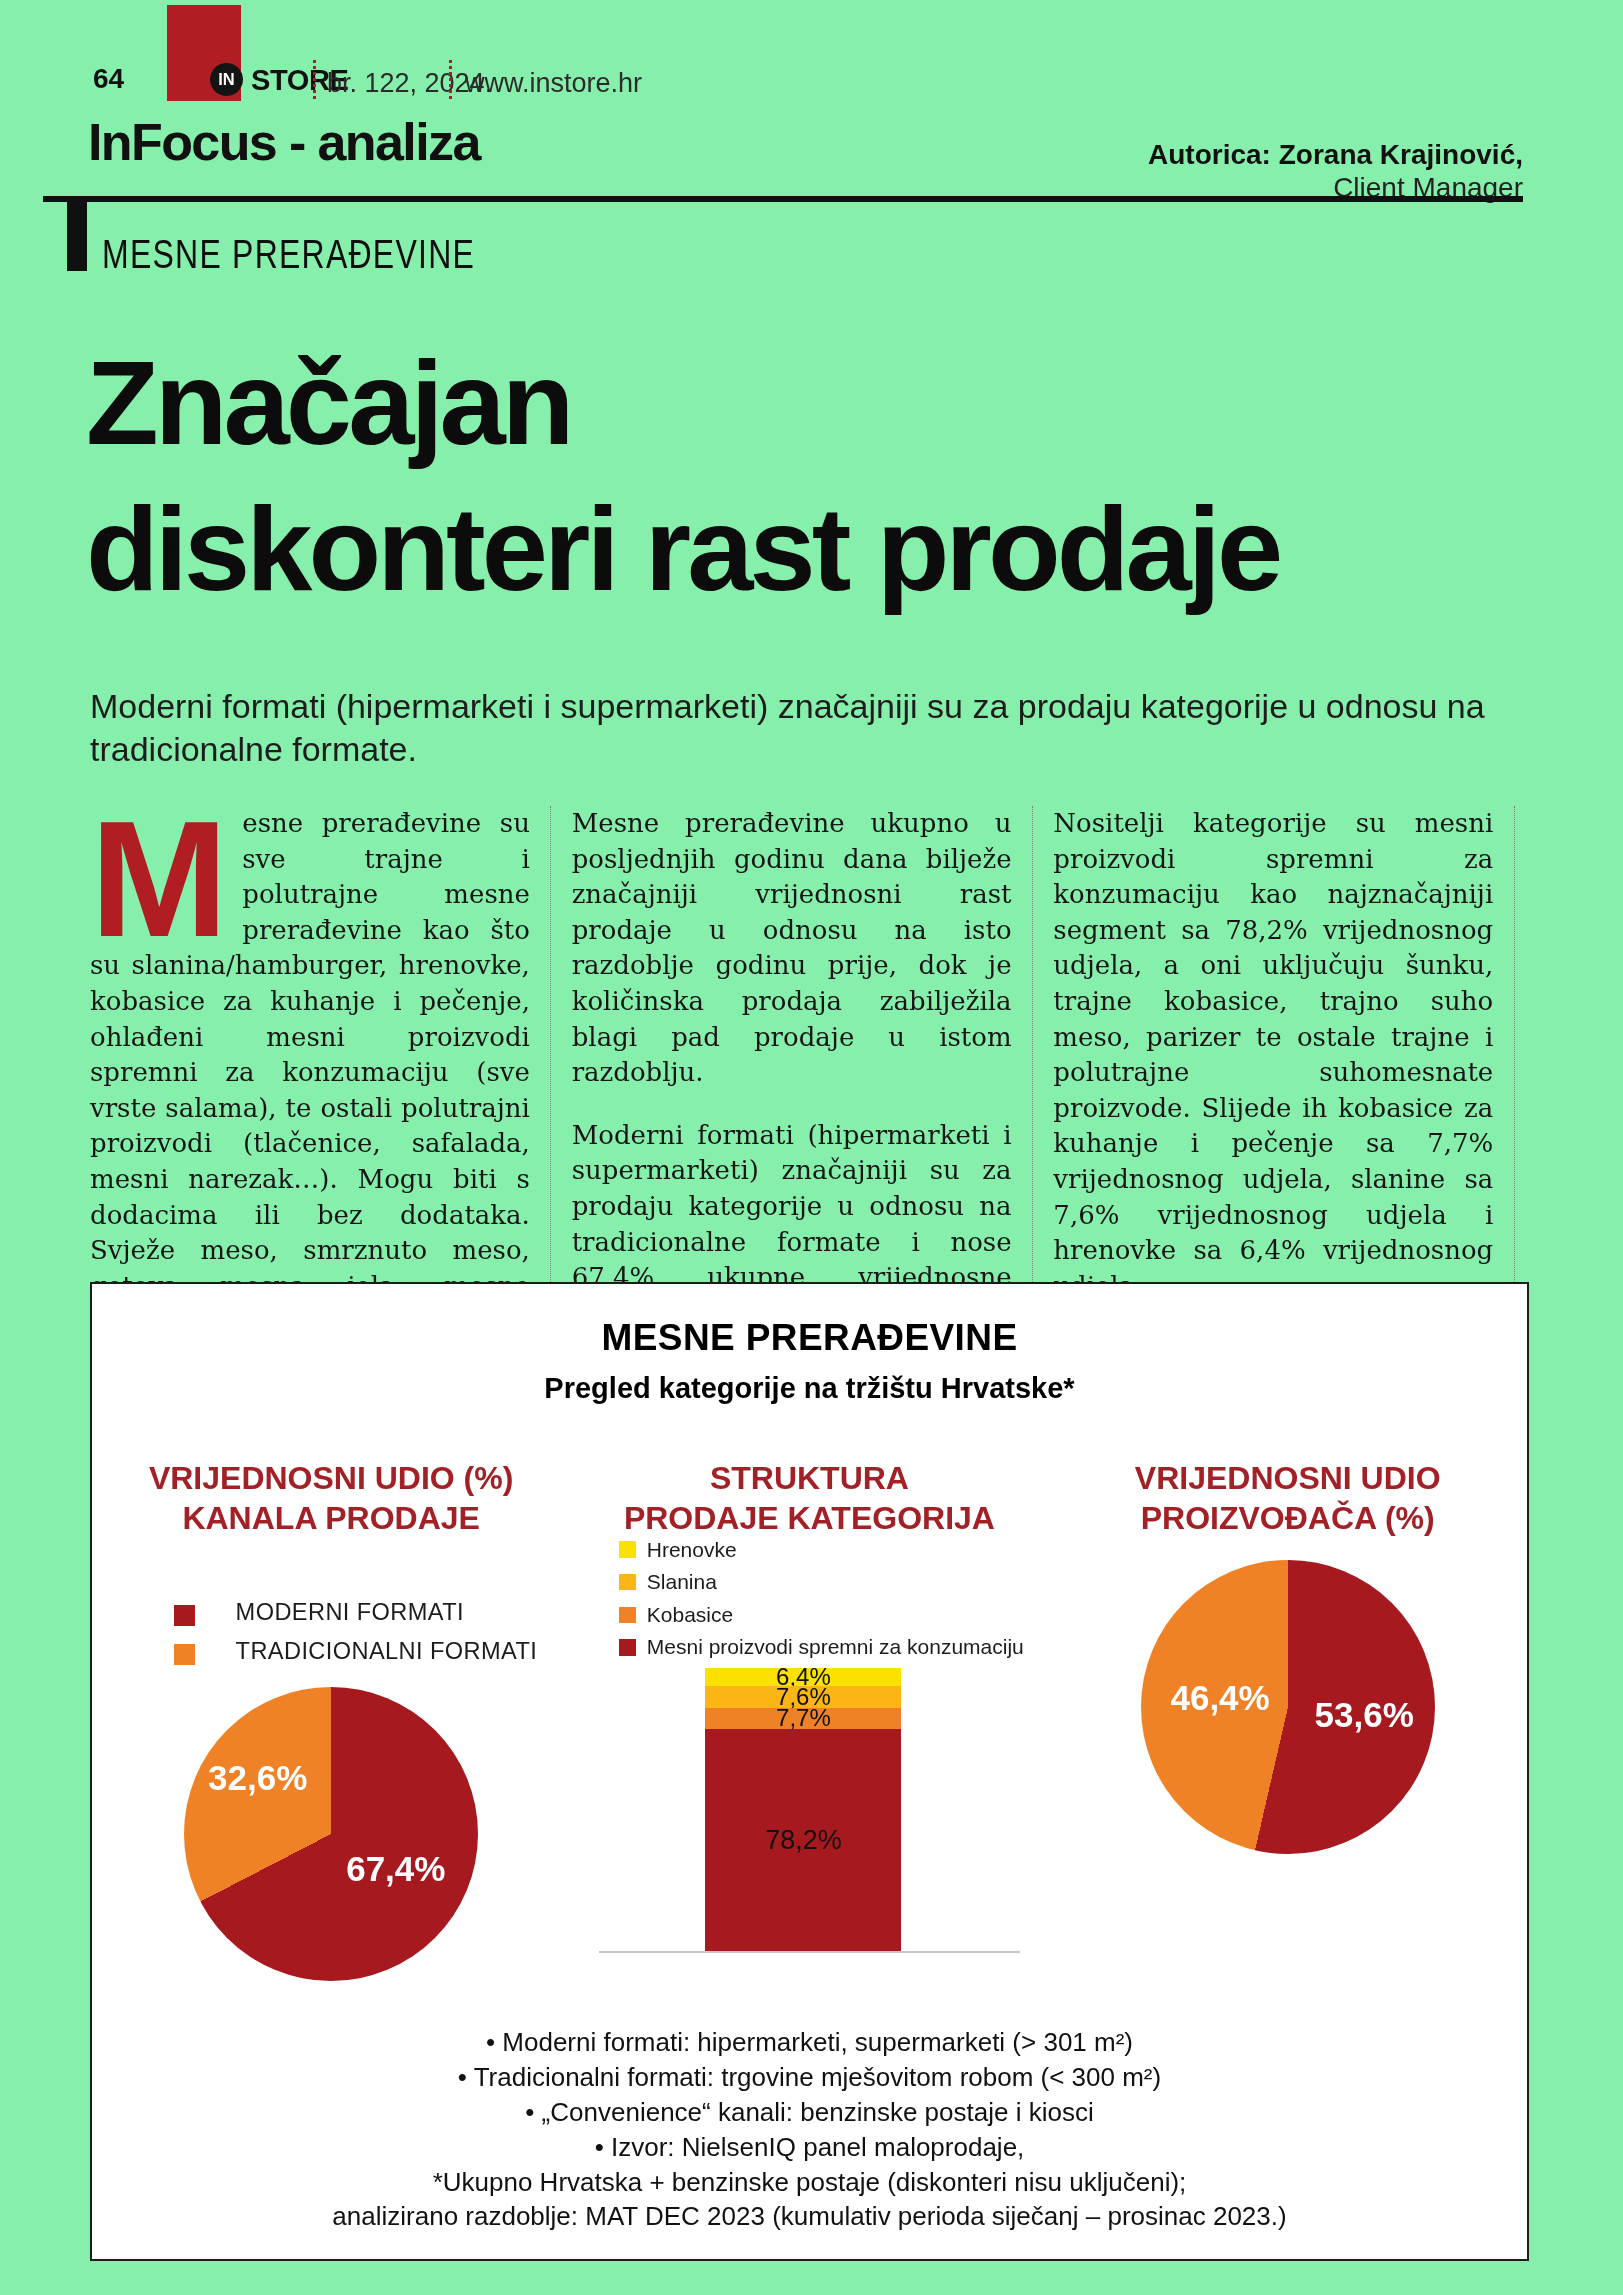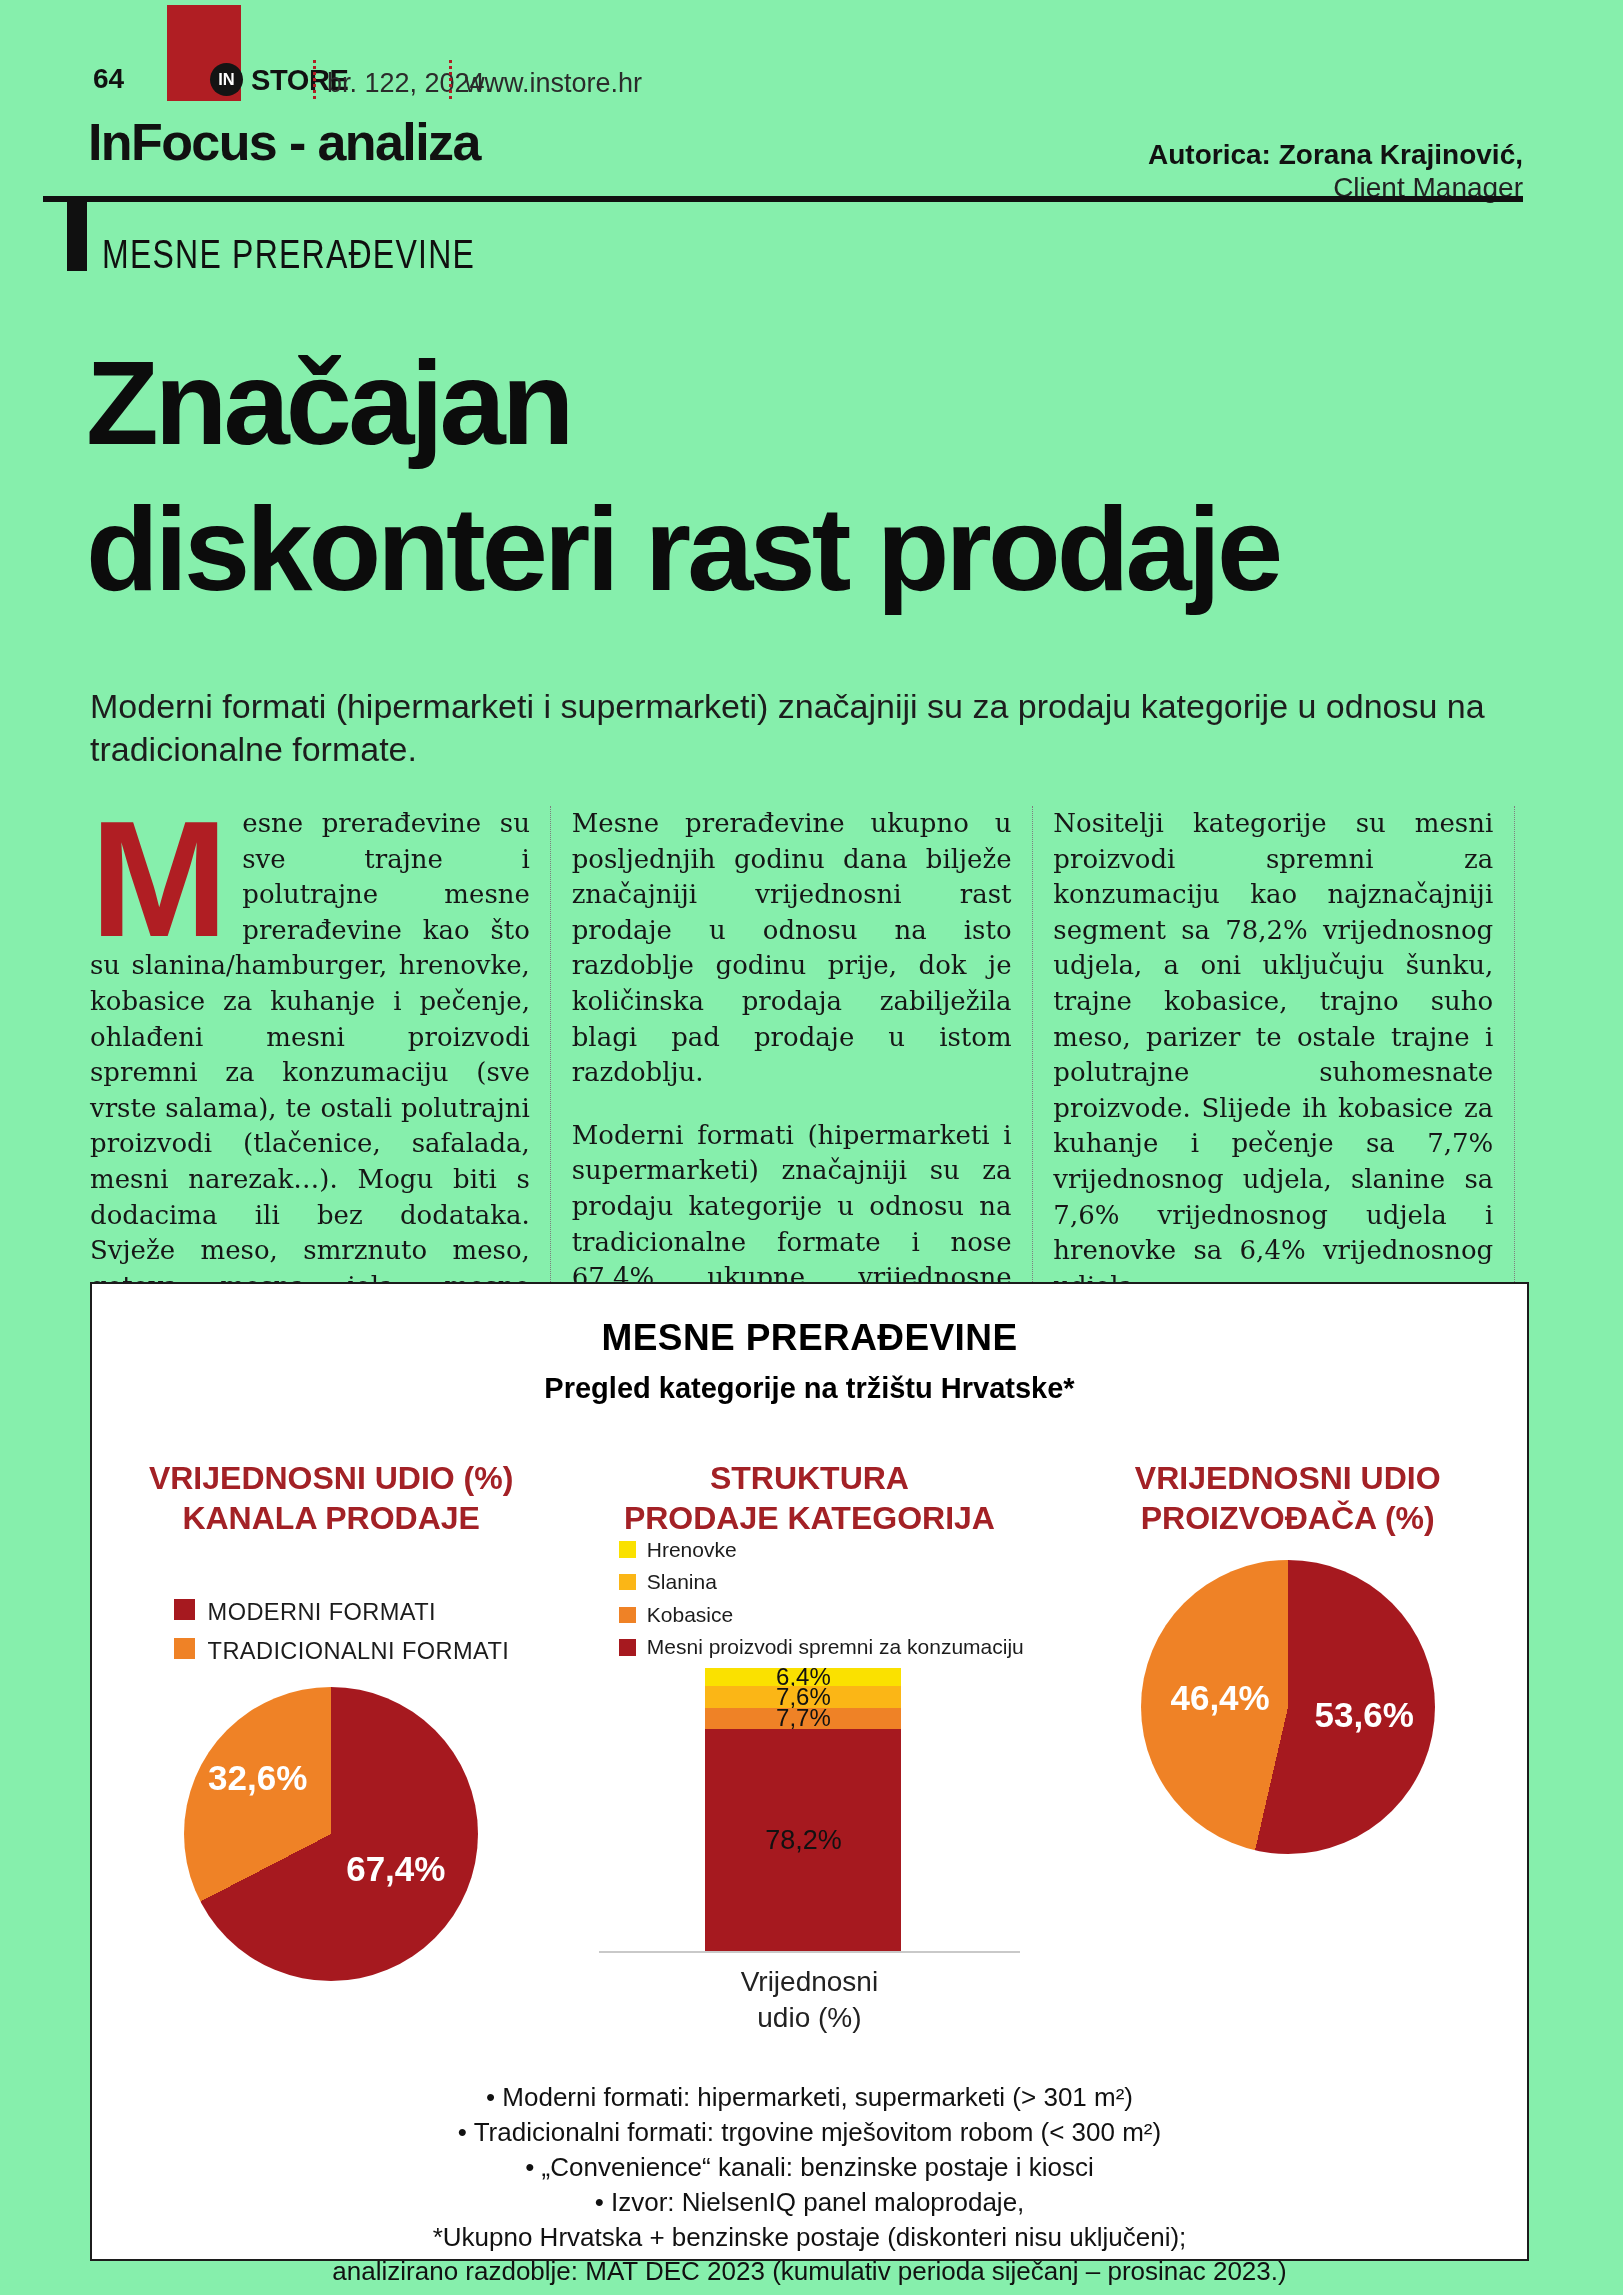--- a/index.html
+++ b/index.html
@@ -49,21 +49,21 @@
   
   .chart-box{position:absolute;left:90px;top:1282px;width:1439px;height:979px;background:#fff;
     border:2.4px solid #1c1c1c;box-sizing:border-box;}
   .ig-title{margin:33px 0 0 0;text-align:center;font-size:37px;font-weight:800;letter-spacing:0.4px;color:#000;}
   .ig-subtitle{margin:12.6px 0 0 0;text-align:center;font-size:29px;font-weight:700;color:#000;}
   .charts-row{display:flex;margin-top:53px;}
   .chart-col{width:33.33%;box-sizing:border-box;}
   .chart-heading{text-align:center;font-size:32px;font-weight:700;color:#a32126;line-height:1.25;margin:0;}
 
   .legend-v{margin-top:61px;padding-left:82px;}
-  .legend-v .li{display:flex;align-items:flex-start;margin-bottom:12.6px;}
+  .legend-v .li{display:flex;align-items:flex-end;margin-bottom:12.6px;gap:28px;}
   .legend-v .sw{width:21px;height:21px;margin-right:12.6px;flex:0 0 auto;}
   .legend-v .lt{font-size:23.6px;color:#1c1c1c;letter-spacing:0.4px;}
 
   .legend-s{margin-top:0;padding-left:49px;}
   .legend-s .li{display:flex;align-items:center;margin-bottom:8.6px;}
   .legend-s .sw{width:16.5px;height:16.5px;margin-right:11px;flex:0 0 auto;}
   .legend-s .lt{font-size:21px;color:#1c1c1c;}
 
   .pie{position:relative;width:294px;height:294px;border-radius:50%;margin:22px auto 0 auto;}
   .pie .plabel{position:absolute;transform:translate(-50%,-50%);color:#fff;font-size:35px;font-weight:800;white-space:nowrap;}
@@ -177,21 +177,20 @@
               </div>
             <div class="seg" style="height: 7.7%; background-color: rgb(239, 130, 38);">
                 <span class="slabel">7,7%</span>
               </div>
             <div class="seg big" style="height: 78.2%; background-color: rgb(166, 25, 31);">
                 <span class="slabel">78,2%</span>
               </div>
           </div>
         </div>
         <div class="axis-line"></div>
-        <div class="xlabel"><span>Vrijednosni</span><br><span>udio (%)</span></div>
       </div>
 
       <div class="chart-col">
         <p class="chart-heading"><span>VRIJEDNOSNI UDIO</span><br><span>PROIZVOĐAČA (%)</span></p>
         <div class="pie" style="background: conic-gradient(rgb(166, 25, 31) 0deg, rgb(166, 25, 31) 192.96deg, rgb(239, 130, 38) 192.96deg, rgb(239, 130, 38) 360deg);">
           <span class="plabel" style="left:76%;top:53%;">53,6%</span>
           <span class="plabel" style="left:27%;top:47%;">46,4%</span>
         </div>
       </div>
 

